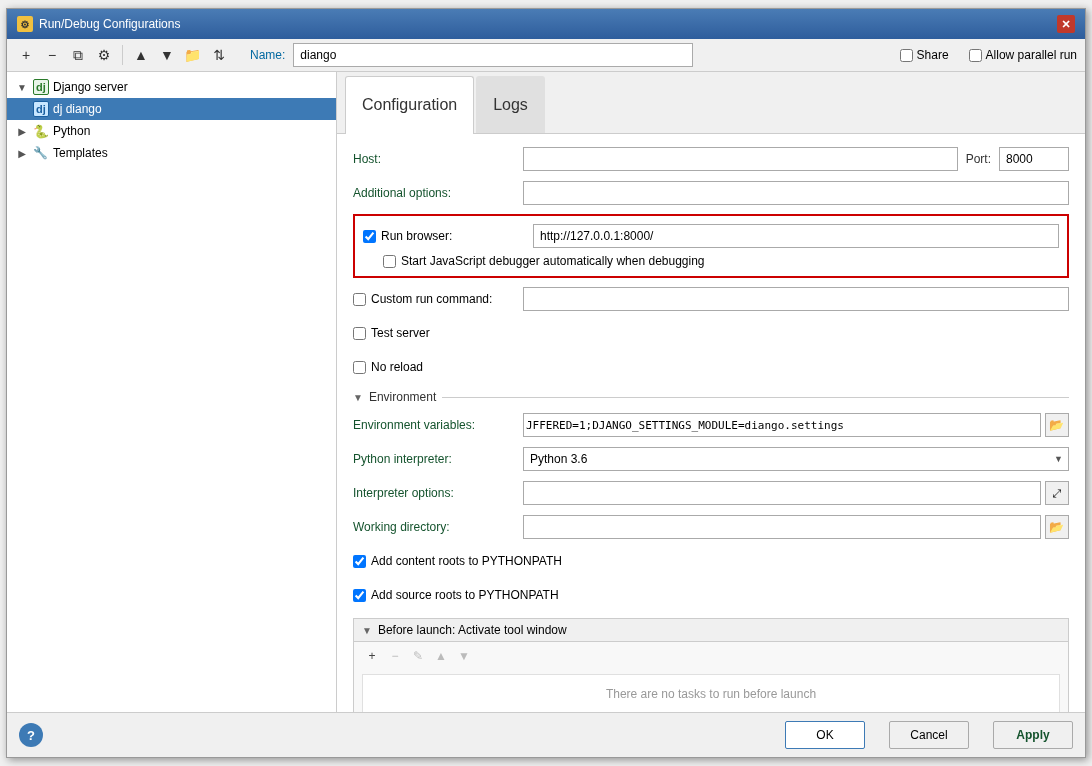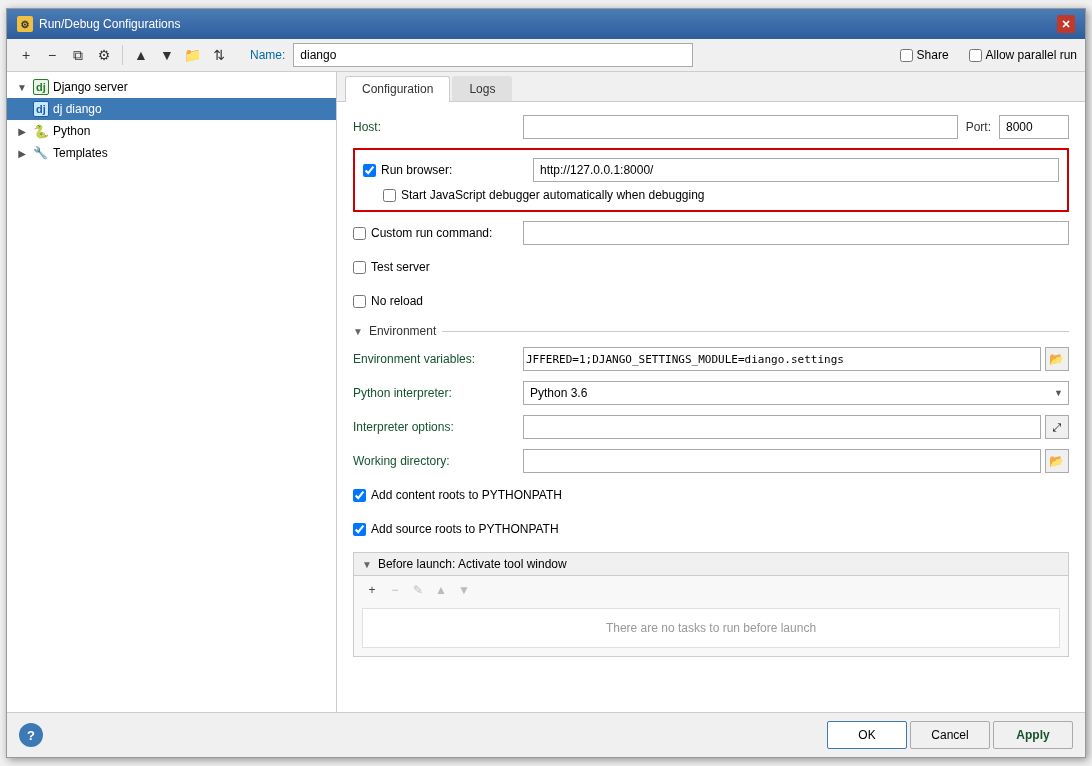--- a/index.html
+++ b/index.html
@@ -201,22 +201,22 @@
 
     .tabs {
       display: flex;
       background: #f0f0f0;
       border-bottom: 1px solid #ccc;
       padding: 0 8px;
       padding-top: 4px;
     }
 
     .tab {
-      padding: 5px 16px;
-      font-size: 12px;
+      padding: 19px 16px;
+      font-size: 16px;
       cursor: pointer;
       border: 1px solid transparent;
       border-bottom: none;
       margin-right: 2px;
       background: #e0e0e0;
       color: #333;
       border-radius: 3px 3px 0 0;
     }
     .tab.active {
       background: white;
@@ -472,21 +472,21 @@
       display: flex;
       align-items: center;
       justify-content: space-between;
       padding: 8px 12px;
       border-top: 1px solid #ccc;
       background: #f0f0f0;
     }
 
     .footer-right {
       display: flex;
-      gap: 3px;
+      gap: 24px;
       margin-left: 16px;
     }
 
     .footer-btn {
       min-width: 80px;
       height: 28px;
       padding: 0 16px;
       font-size: 12px;
       cursor: pointer;
       border: 1px solid #aaa;
@@ -610,20 +610,24 @@
 
         <div class="form-row">
           <div class="form-label">Host:</div>
           <div class="host-row" style="flex:1;">
             <input class="host-input" type="text" value="" style="">
             <span class="port-label">Port:</span>
             <input class="port-input" type="text" value="8000" style="">
           </div>
         </div>
 
+        <div class="form-row">
+          <div class="form-label">Additional options:</div>
+          <input class="form-input" type="text" value="" style="">
+        </div>
 
         <div class="run-browser-box">
           <div class="run-browser-row">
             <label class="checkbox-label" style="width:170px; flex-shrink:0;">
               <input type="checkbox" class="checkbox-input" checked="" style="">
               <span>Run browser:</span>
             </label>
             <input class="run-browser-url" type="text" value="http://127.0.0.1:8000/" style="">
           </div>
           <div class="js-debug-row">

